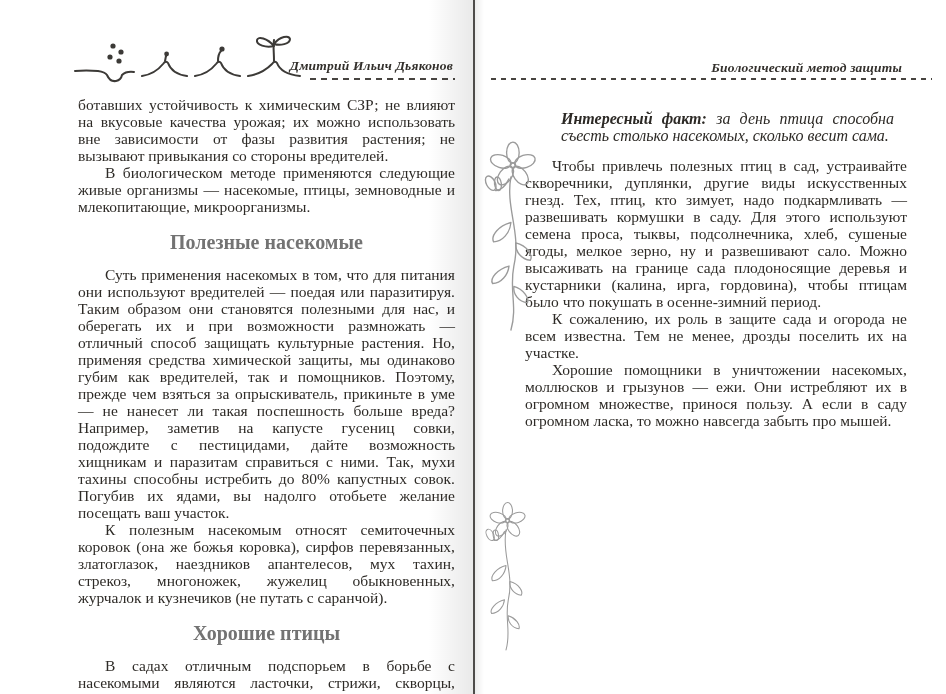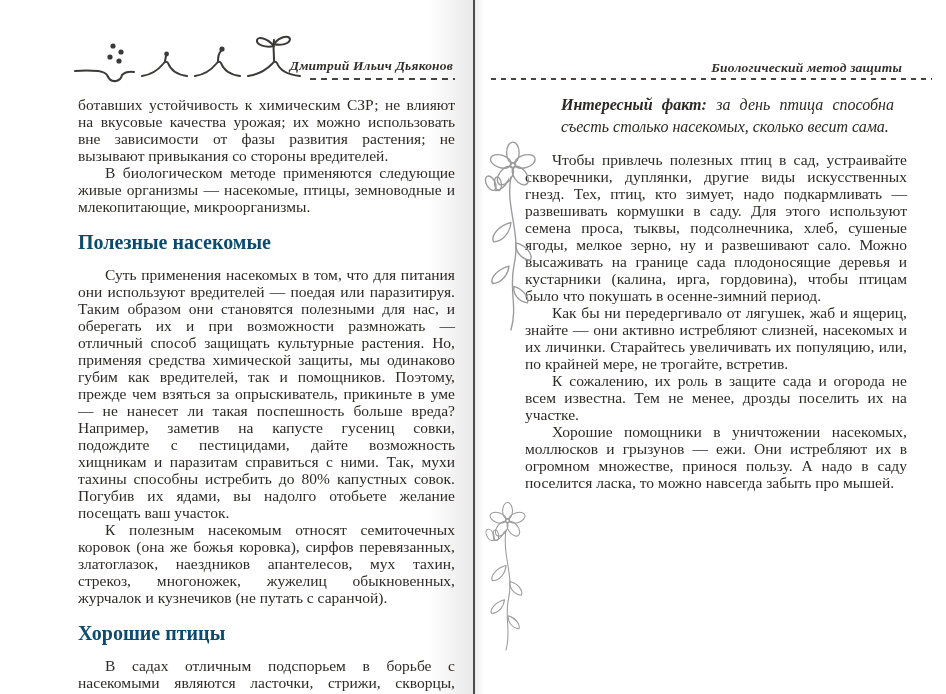--- a/index.html
+++ b/index.html
@@ -28,25 +28,25 @@
   .rp-header{position:relative;height:86px;margin:0 -25px 0 -34px;}
   .rp-dash{position:absolute;left:0;right:0;bottom:6px;height:2px;
     background:repeating-linear-gradient(90deg,#474440 0 5px,transparent 5px 10px);}
   .rp-title{position:absolute;right:30px;bottom:10px;font-size:13.5px;font-weight:bold;
     font-style:italic;color:#33302c;letter-spacing:.2px;}
   
   p.body{font-size:15.5px;line-height:17px;text-align:justify;margin:0;
     text-justify:inter-word;}
   p.indent{text-indent:27px;}
   p.mt{margin-top:0px;}
-  h2.sect{font-size:20px;line-height:25px;font-weight:bold;
-    color:#0c4a6e;margin:15px auto 11px auto;}
+  h2.sect{font-size:20px;line-height:25px;font-weight:bold;text-align:center;
+    color:#737373;margin:15px auto 11px auto;}
   h2.narrow{max-width:320px;margin-top:19px;}
-  .fact{font-size:16px;line-height:22px;font-style:italic;text-align:justify;
-    margin:8px 13px 13px 36px;color:#2c2925;}
+  .fact{font-size:16px;line-height:17px;font-style:italic;text-align:justify;
+    margin:24px 13px 13px 36px;color:#2c2925;}
   .fact b{font-weight:bold;}
   
   .flower{position:absolute;left:1px;}
   .flower-1{top:137px;width:62px;height:200px;}
   .flower-2{top:501px;width:53px;height:152px;}
   svg{display:block;}
 </style>
 </head>
 <body>
 
@@ -127,23 +127,22 @@
     <svg class="flower flower-2" viewBox="0 0 64 200">
       <use href="#flower-sym"></use>
     </svg>
 
 
     <p class="fact"><b>Интересный факт:</b><span> за день птица способна съесть столько насекомых, сколько весит сама.</span></p>
 
     <p class="body indent">Чтобы привлечь полезных птиц в сад, устраивайте скворечники, дуплянки, другие виды искусственных гнезд. Тех, птиц, кто зимует, надо подкармливать — развешивать кормушки в саду. Для этого используют семена проса, тыквы, подсолнечника, хлеб, сушеные ягоды, мелкое зерно, ну и развешивают сало. Можно высаживать на границе сада плодоносящие деревья и кустарники (калина, ирга, гордовина), чтобы птицам было что покушать в осенне-зимний период.</p>
 
 
-    <p class="body indent">Как бы ни передергивало от лягушек, жаб и ящериц, знайте — они активно истребляют слизней, насекомых и их личинки. Старайтесь увеличивать их популяцию, или, по крайней мере, не трогайте, встретив.</p>
 
 
     <p class="body indent">К сожалению, их роль в защите сада и огорода не всем известна. Тем не менее, дрозды поселить их на участке.</p>
-    <p class="body indent">Хорошие помощники в уничтожении насекомых, моллюсков и грызунов — ежи. Они истребляют их в огромном множестве, принося пользу. А надо в саду поселится ласка, то можно навсегда забыть про мышей.</p>
+    <p class="body indent">Хорошие помощники в уничтожении насекомых, моллюсков и грызунов — ежи. Они истребляют их в огромном множестве, принося пользу. А если в саду огромном ласка, то можно навсегда забыть про мышей.</p>
   </div>
 
   <div class="gutter-shadow-left"></div>
   <div class="gutter-line"></div>
   <div class="gutter-shadow-right"></div>
 </div>
 
 </body></html>

